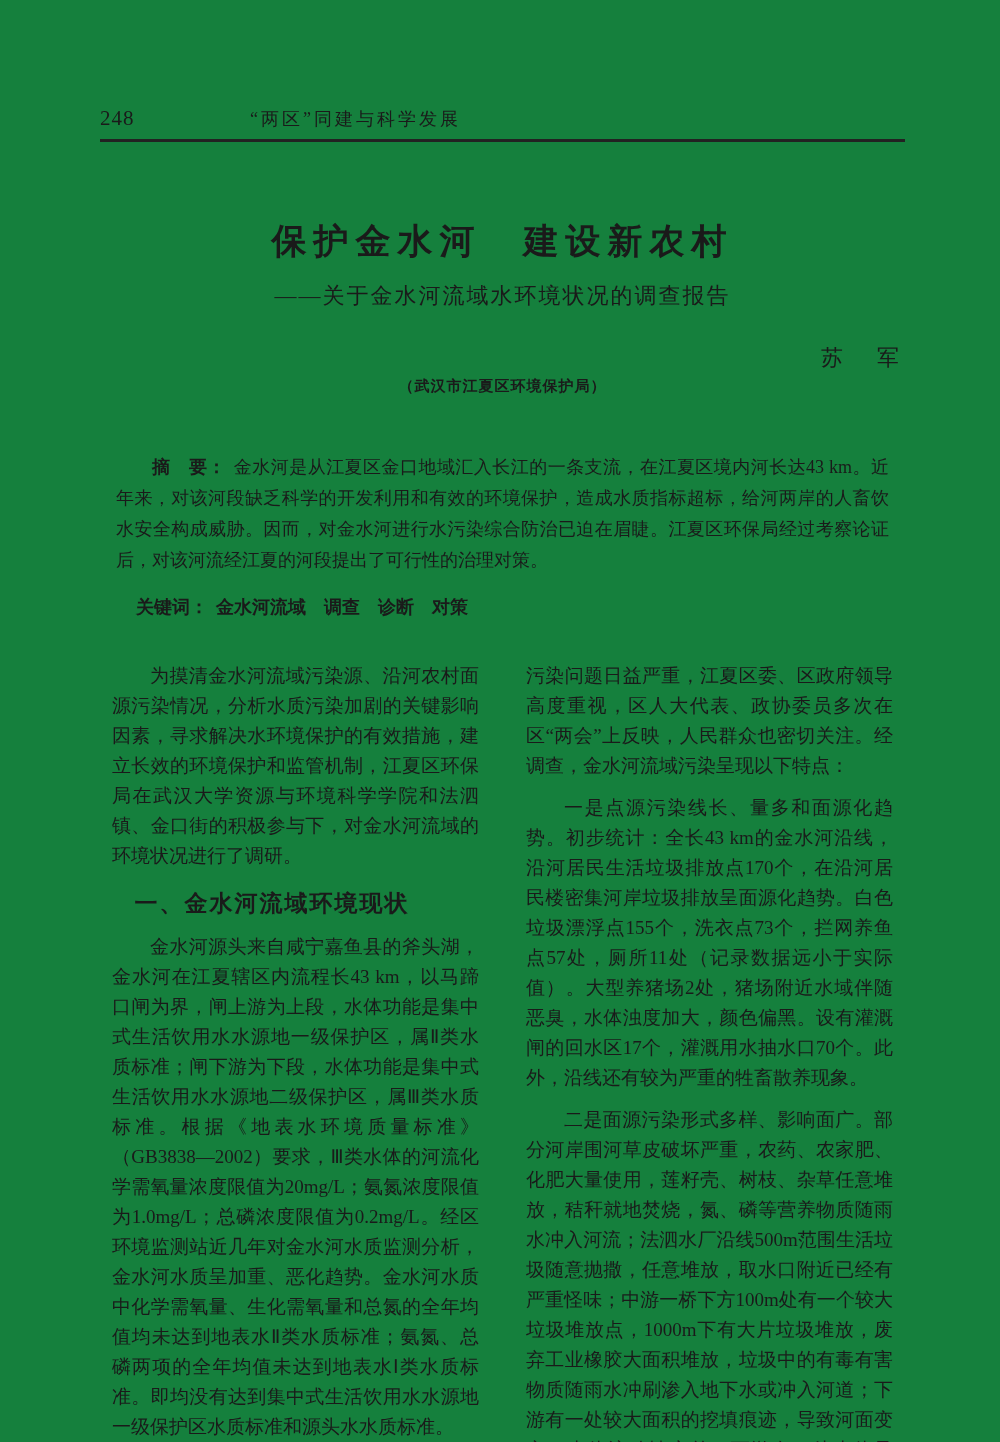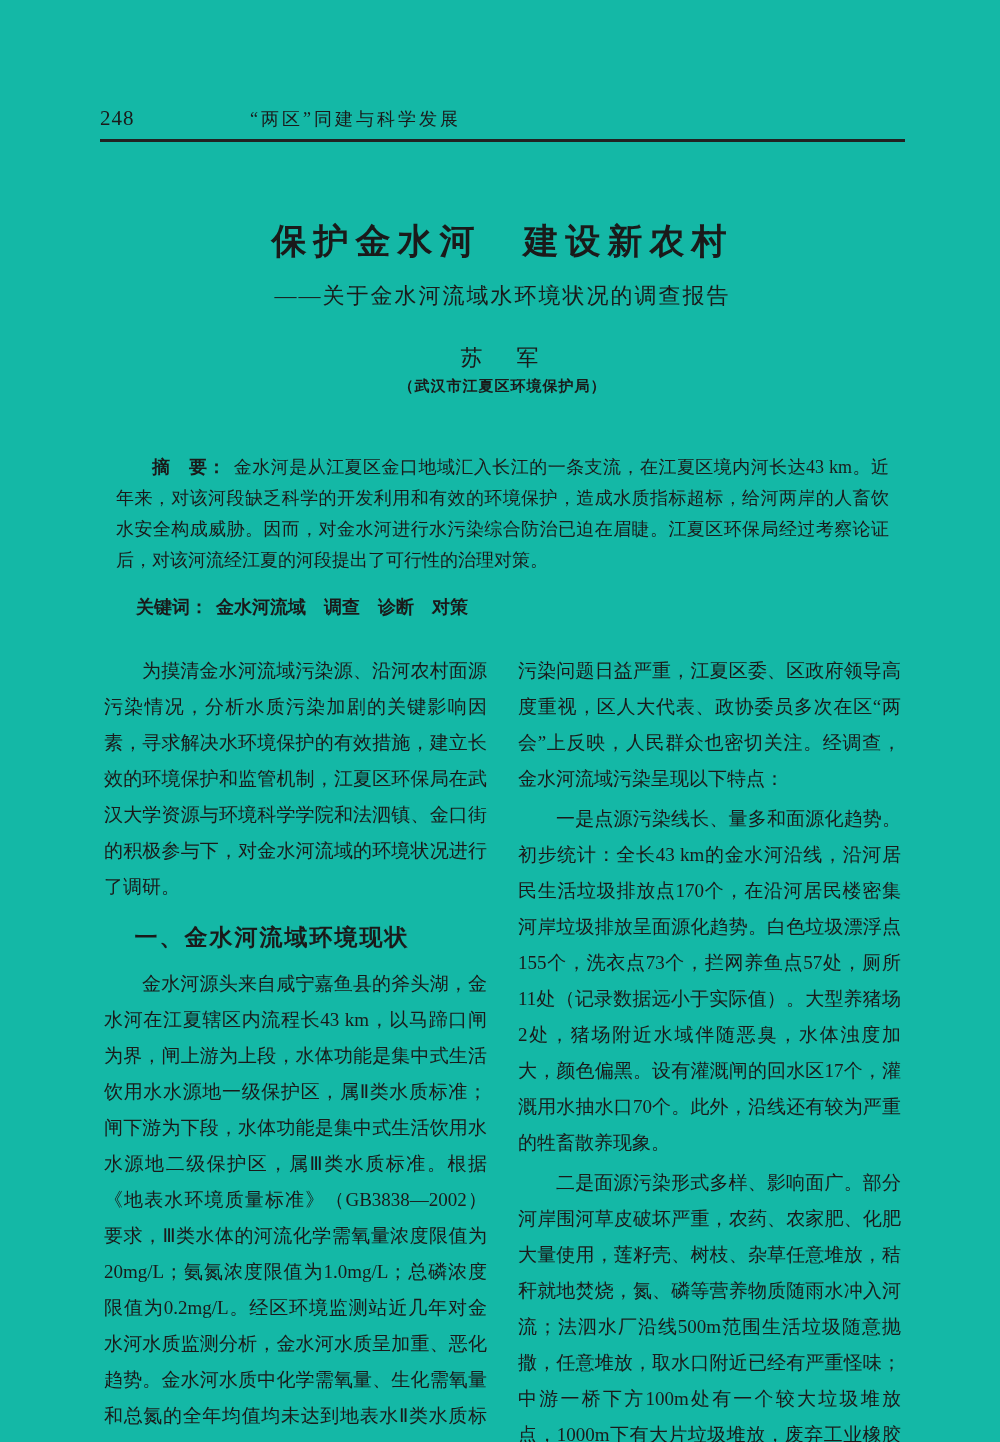--- a/index.html
+++ b/index.html
@@ -5,21 +5,21 @@
   html, body {
     margin: 0;
     padding: 0;
     background: #fdfdfc;
     color: #1a1a1a;
   }
   .page {
     position: relative;
     width: 1000px;
     height: 1442px;
-    background: #14b8a6;
+    background: #15803d;
     overflow: hidden;
     font-family: "Liberation Serif", serif;
   }
   .content {
     margin: 0 95px 0 100px; 
   }
   
   .header-row {
     display: flex;
     align-items: flex-end;
@@ -54,21 +54,21 @@
     font-family: "Liberation Sans", sans-serif;
   }
   .paper-subtitle {
     margin-top: 16px;
     text-align: center;
     font-size: 22px;
     letter-spacing: 2px;
   }
   .author-name {
     margin-top: 32px;
-    text-align: center;
+    text-align: right;
     font-size: 22px;
     letter-spacing: 6px;
   }
   .author-affiliation {
     margin-top: 4px;
     text-align: center;
     font-size: 15px;
     font-weight: bold;
     letter-spacing: 1px;
   }
@@ -102,23 +102,23 @@
   .columns {
     display: flex;
     gap: 23px;
     margin-top: 26px;
   }
   .col {
     width: 391px;
   }
   .para {
     font-size: 19px;
-    line-height: 36px;
+    line-height: 30px;
     text-align: justify;
-    margin: 4px;
+    margin: 12px;
   }
   .para.indent {
     text-indent: 2em;
   }
   .section-heading {
     font-size: 23px;
     font-weight: bold;
     font-family: "Liberation Sans", sans-serif;
     letter-spacing: 2px;
     margin: 17px 0 13px 0;

